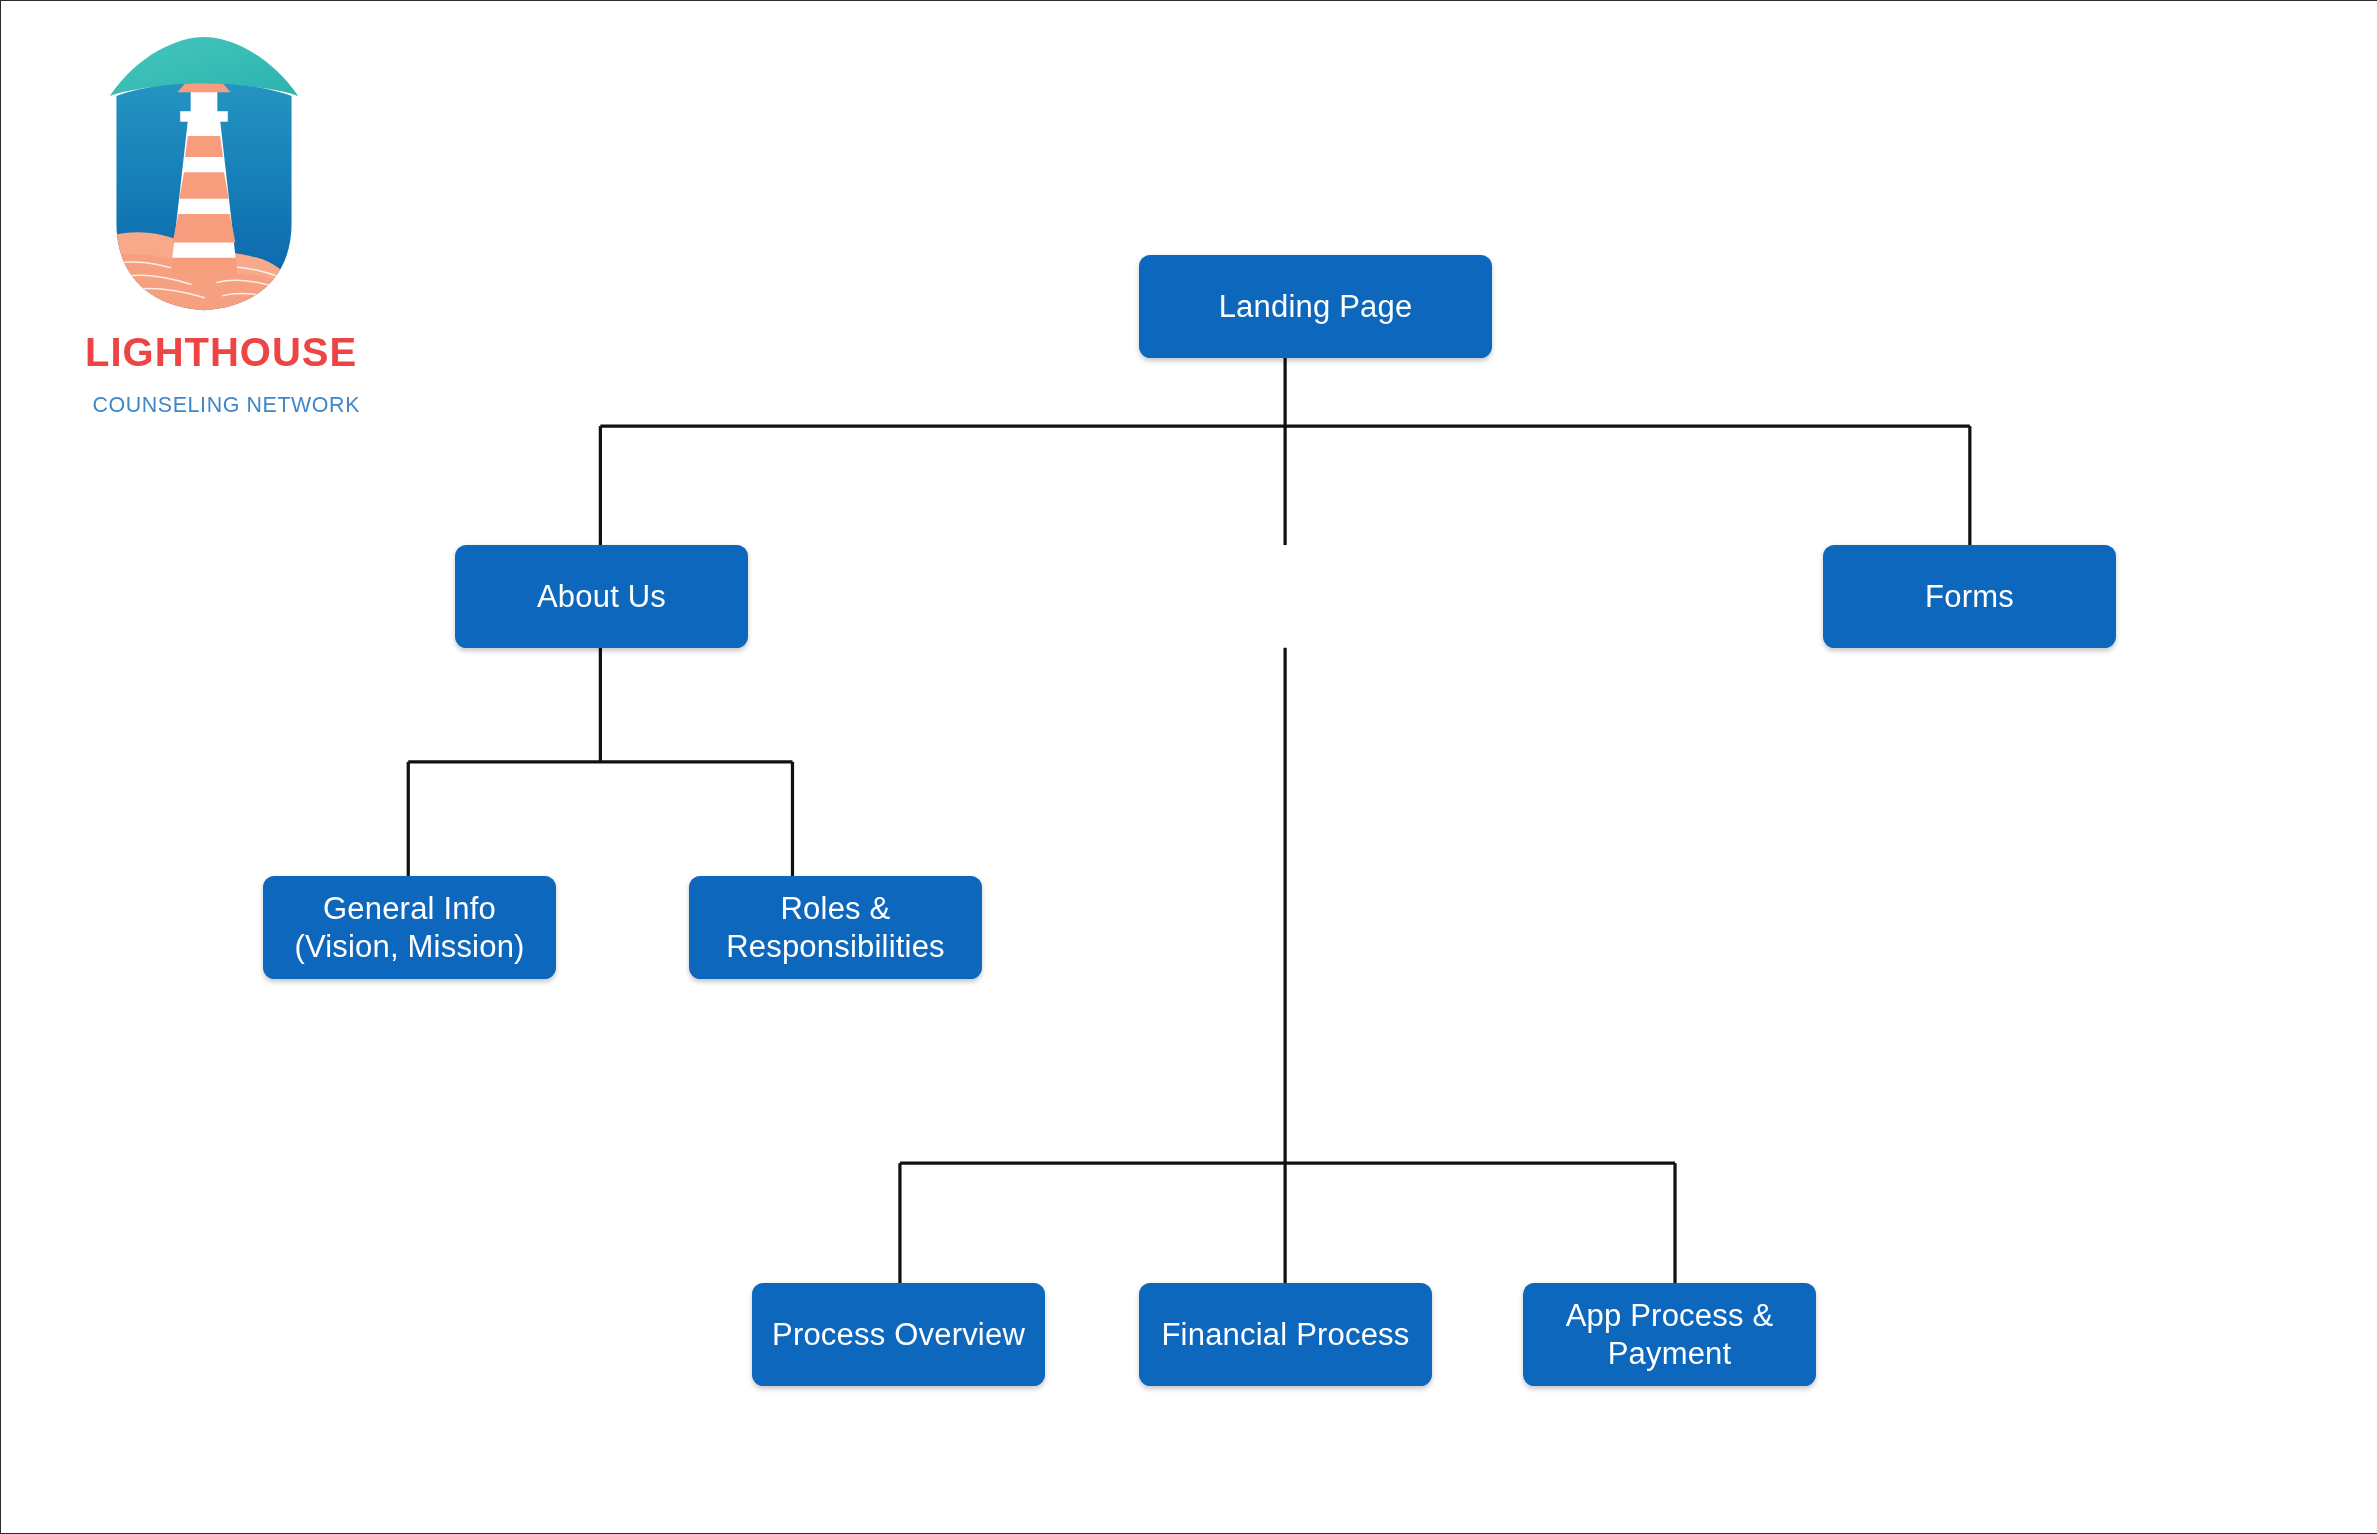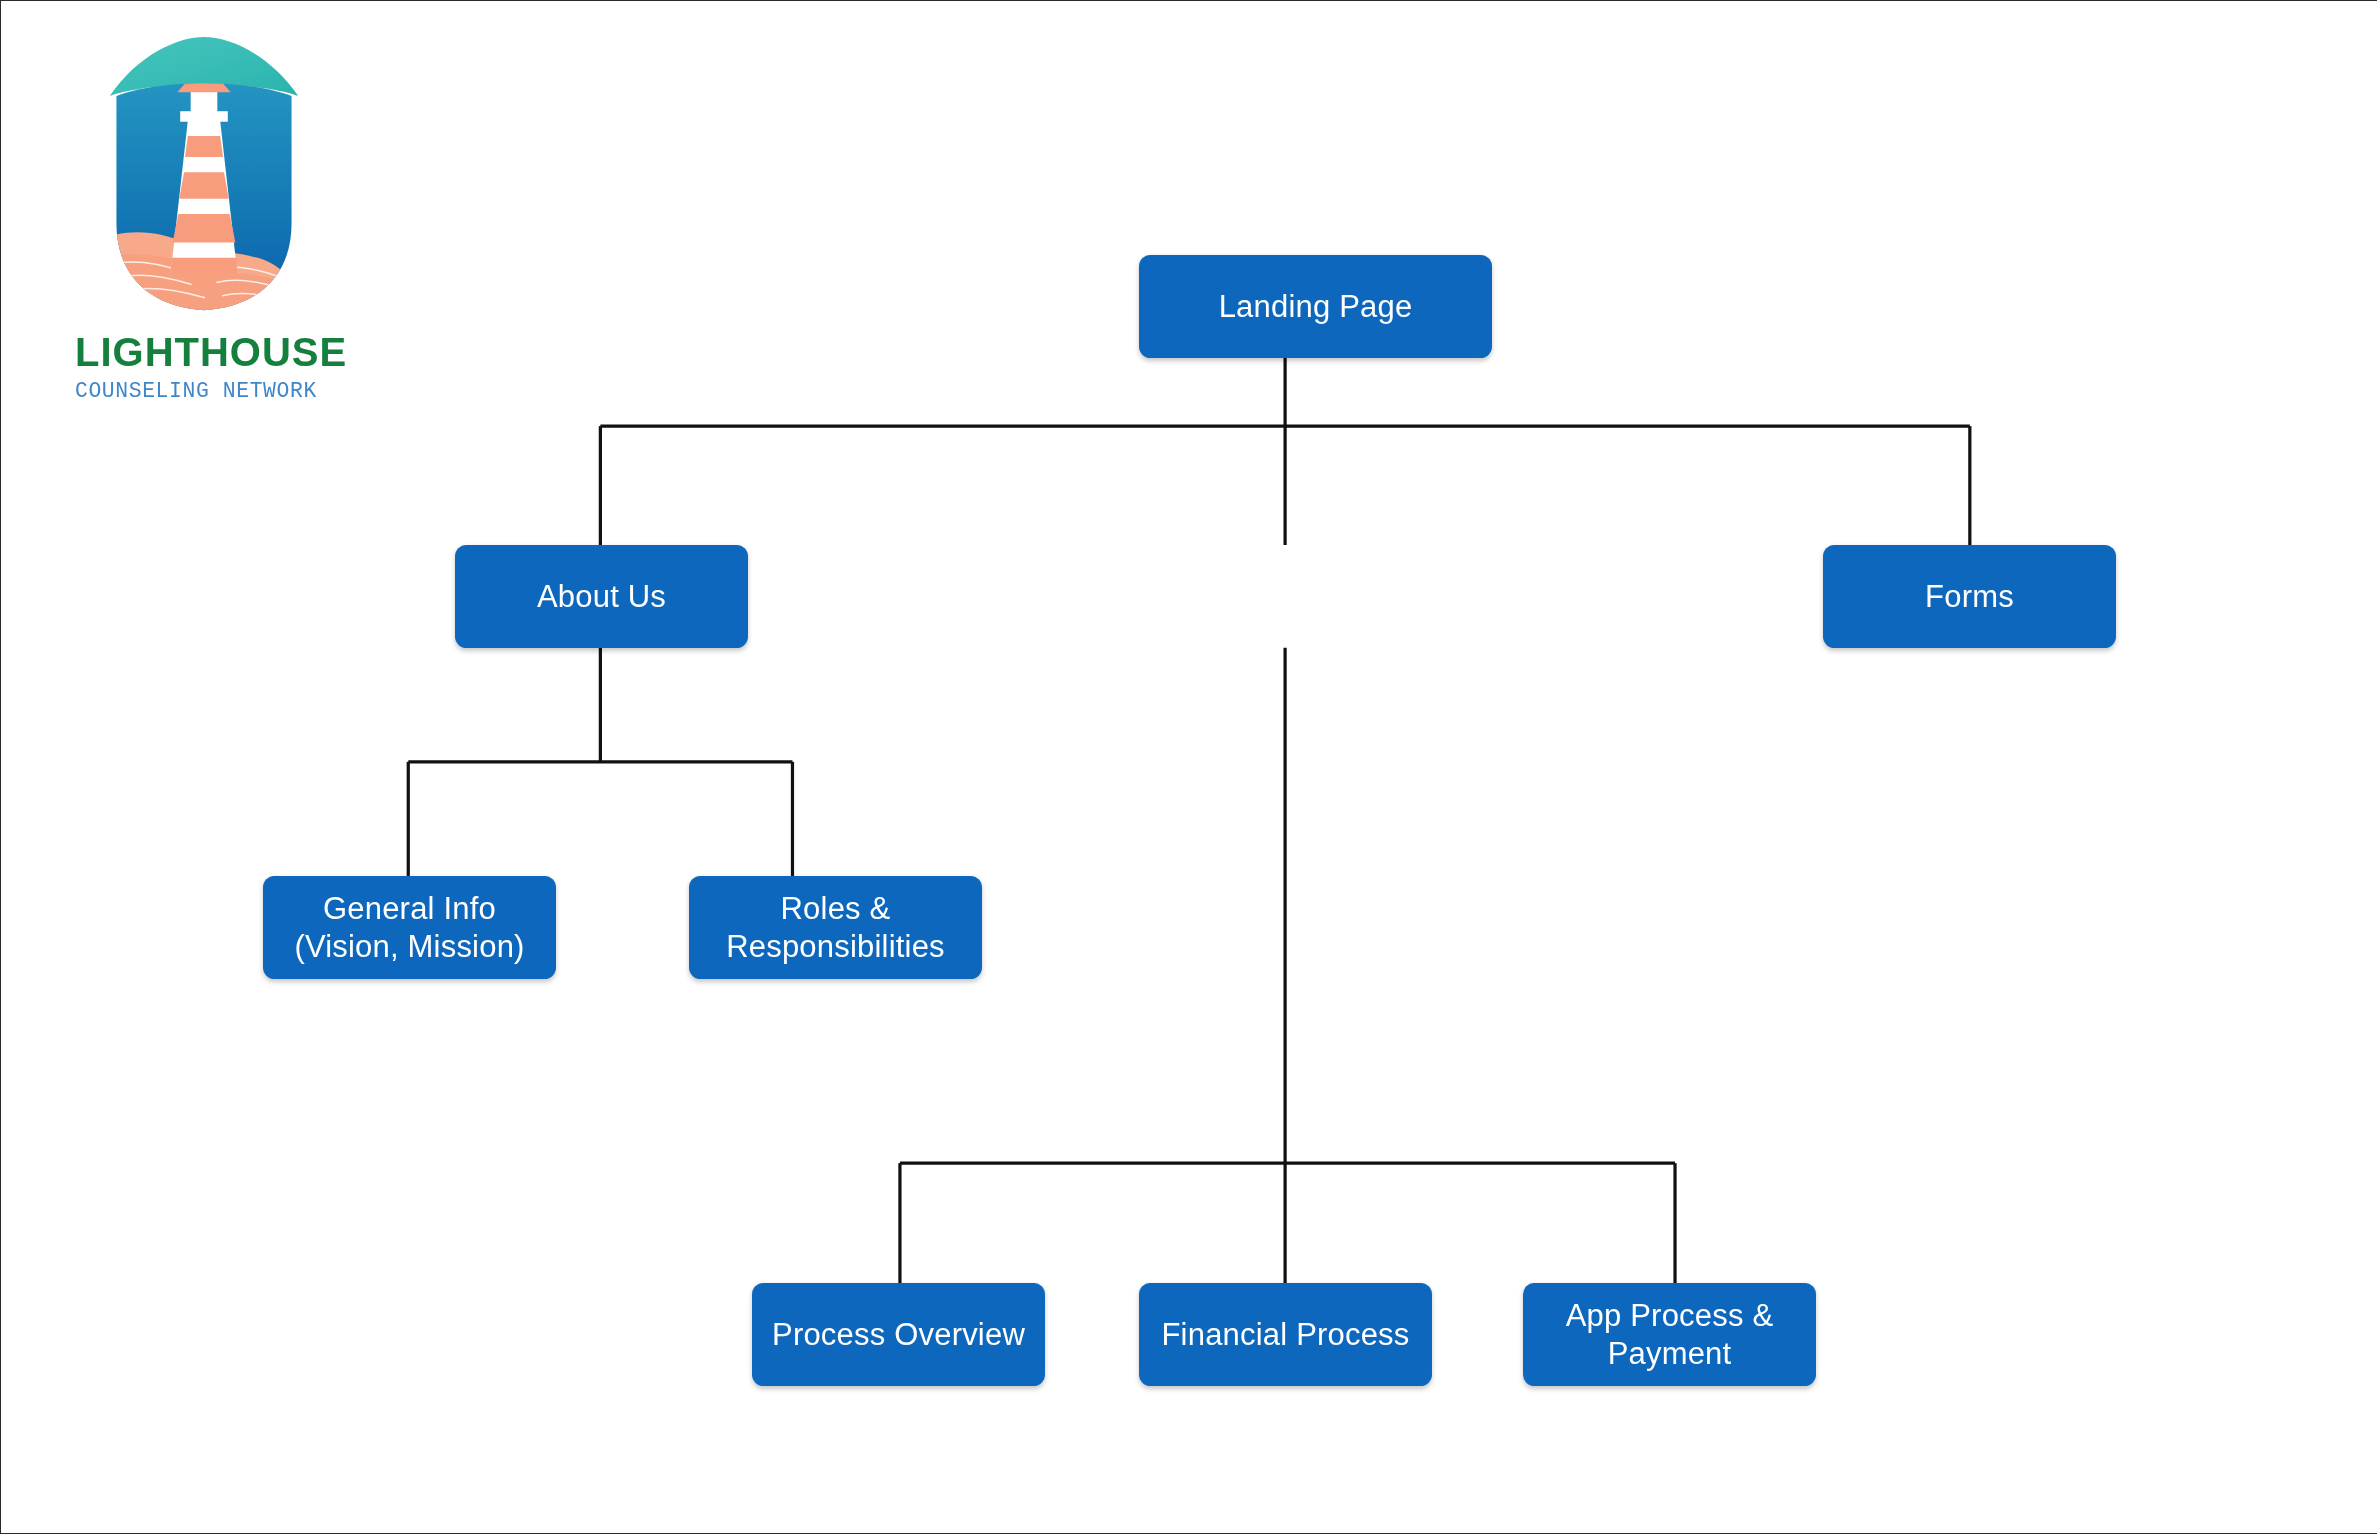--- a/index.html
+++ b/index.html
@@ -46,28 +46,29 @@
   #logo-name {
     font-family: "Liberation Sans", sans-serif;
     font-weight: bold;
     font-size: 40px;
     letter-spacing: 1px;
     color: #1268b3;
     line-height: 1;
     white-space: nowrap;
   }
   #logo-tagline {
-    font-family: Liberation Mono, monospace;
+    font-family: Liberation Sans, sans-serif;
     font-weight: normal;
     font-size: 21.4px;
     letter-spacing: 0.6px;
     color: #3f87c9;
     line-height: 1;
-    margin-top: 9px;
+    margin-top: 23px;
     white-space: nowrap;
+    text-align: right;
   }
 
   
   #connectors {
     position: absolute;
     left: 0;
     top: 0;
     width: 2378px;
     height: 1534px;
     pointer-events: none;
@@ -145,21 +146,21 @@
           <rect x="91" y="50" width="28" height="30" fill="#ffffff"></rect>
 
           <path d="M105,26 L133,58 L77,58 Z" fill="#f79d7d"></path>
 
           <rect x="103.5" y="8" width="3" height="20" fill="#ffffff"></rect>
         </g>
       </svg>
     </div>
 
     <div id="logo-wordmark">
-      <div id="logo-name" style="color: #15803d;">LIGHTHOUSE</div>
+      <div id="logo-name" style="color: #ef4444; margin-left: 10px;">LIGHTHOUSE</div>
       <div id="logo-tagline" style="color: rgb(63, 135, 201);">COUNSELING NETWORK</div>
     </div>
   </div>
 
   <svg id="connectors" viewBox="0 0 2500 1613" width="2378" height="1534">
     <g stroke="#111111" stroke-width="3.4" fill="none" stroke-linecap="butt">
 
       <path d="M1350,375 L1350,572"></path>
 
       <path d="M630,447 L2070,447"></path>

